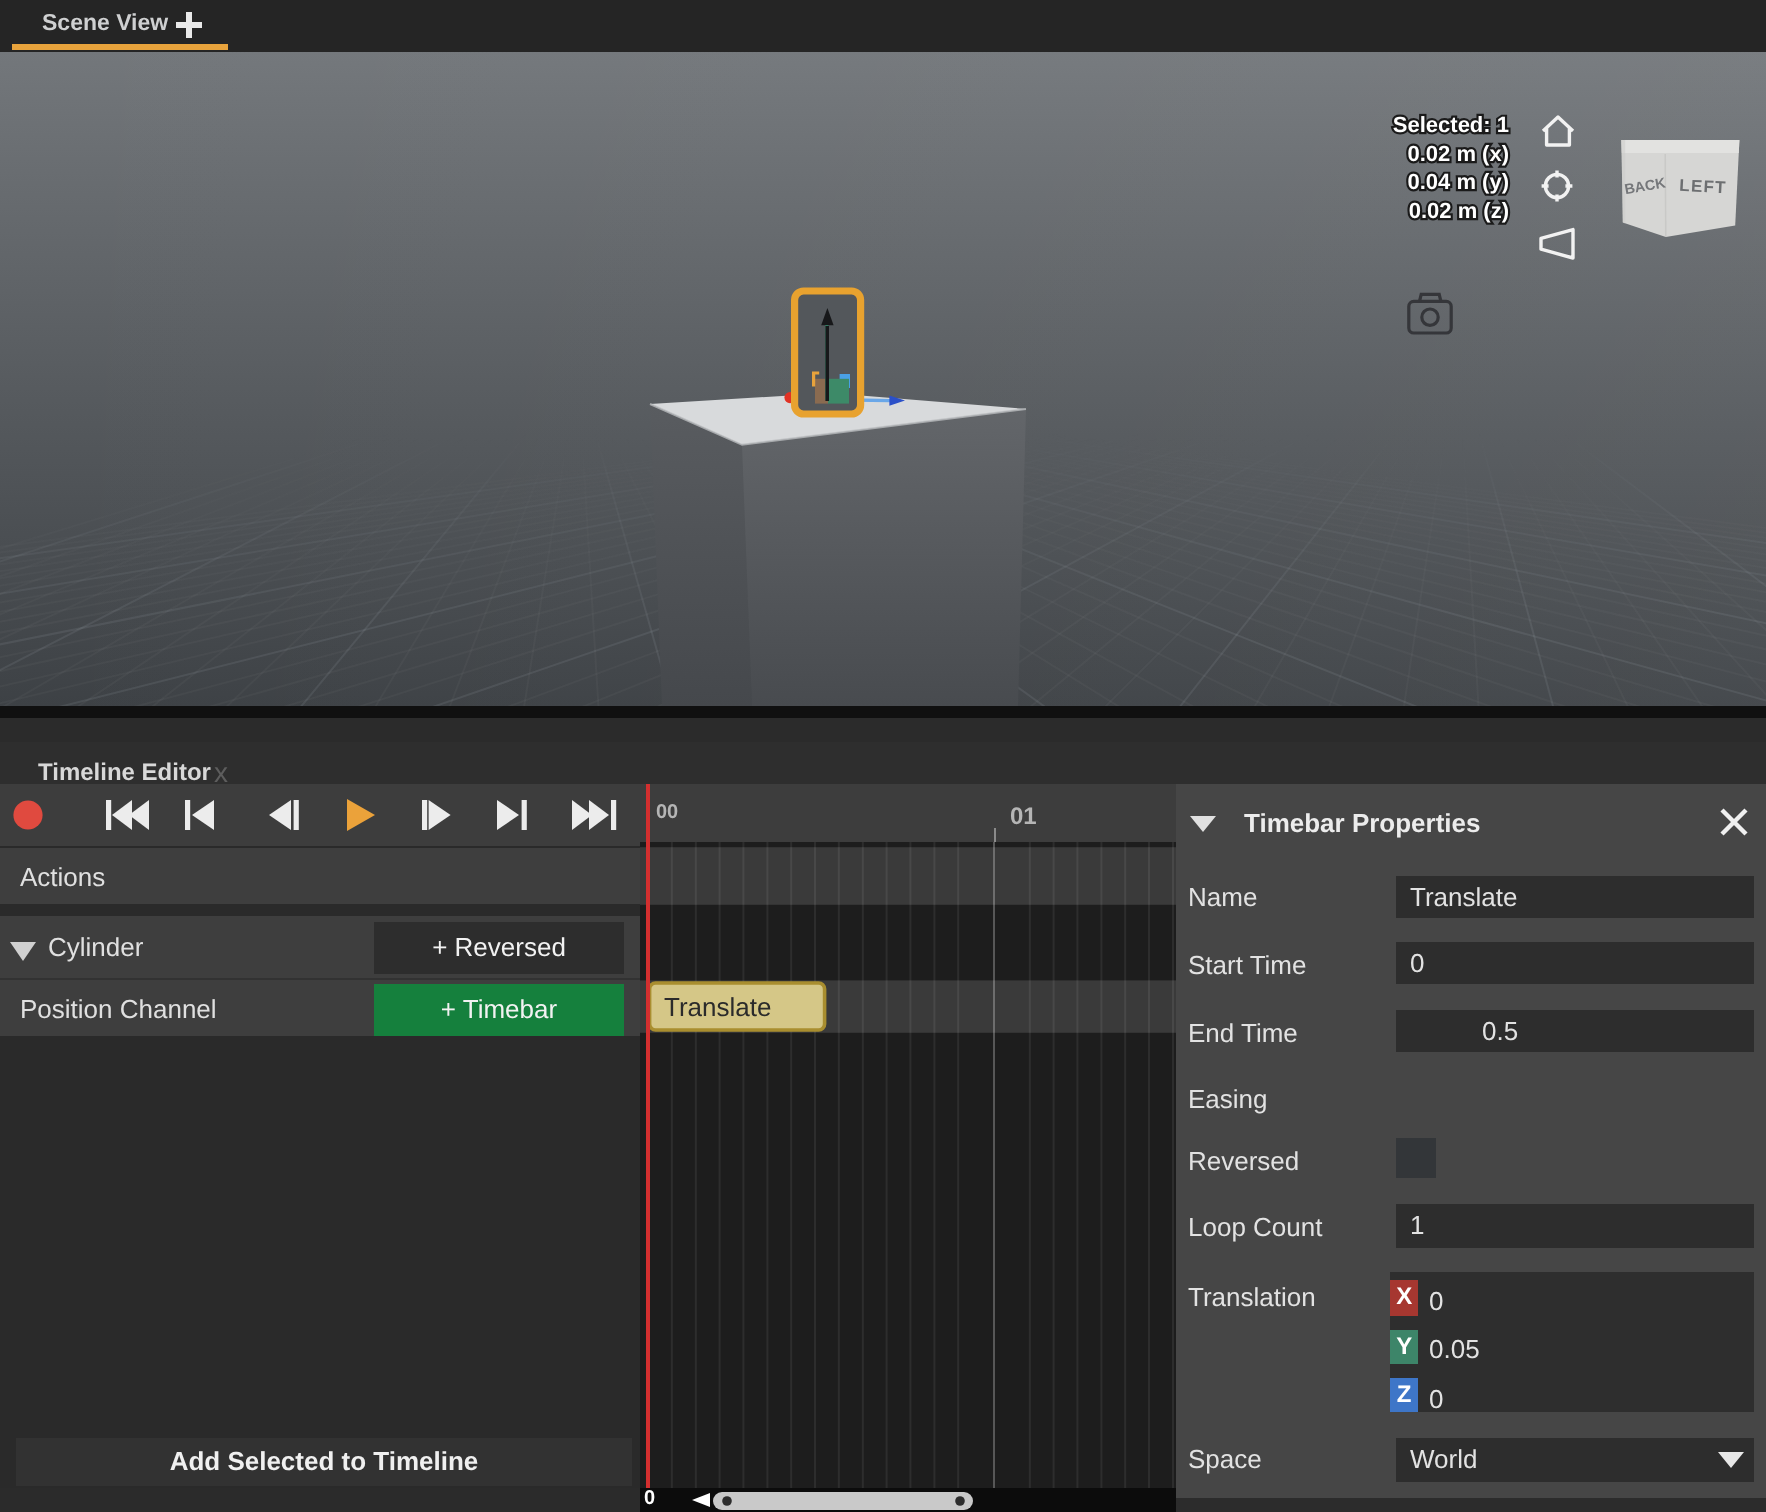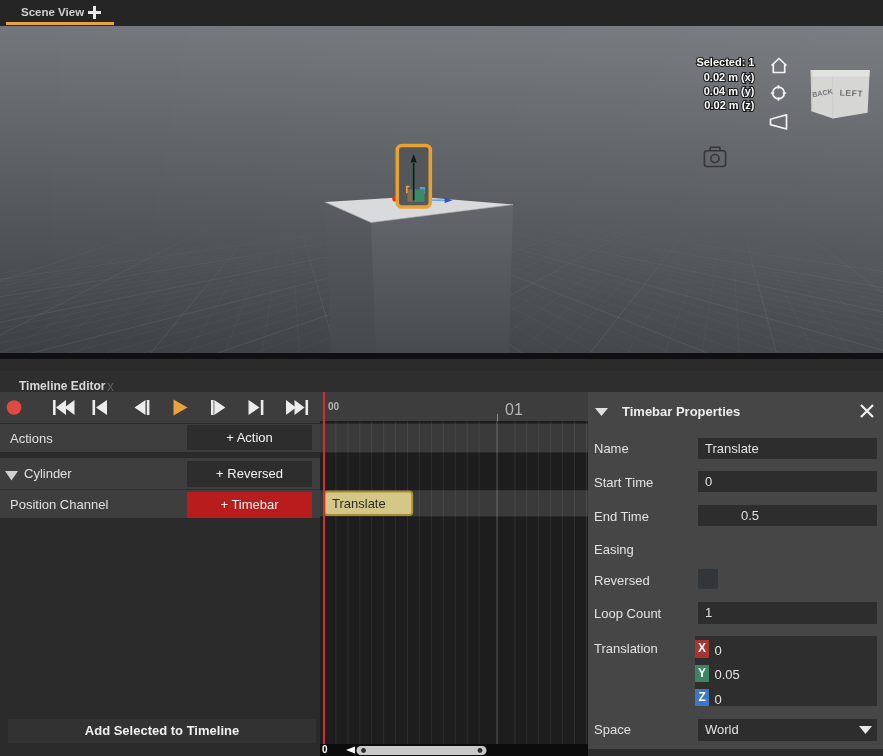--- a/index.html
+++ b/index.html
@@ -224,21 +224,21 @@
         <rect x="260.8" y="400" width="2.6" height="15"></rect>
         <polygon points="286,400 286,415 296,407.5"></polygon>
         <polygon points="294.5,400 294.5,415 304.5,407.5"></polygon>
         <rect x="305.5" y="400" width="2.6" height="15"></rect>
       </g>
     </svg>
   </div>
 
   <div class="abs" style="left:320px;top:392px;width:268px;height:29px;background:#3d3d3d;">
     <span class="abs" style="left:8px;top:9px;font-size:10px;font-weight:bold;color:#b5b5b5;">00</span>
-    <span class="abs" style="left:185px;top:9px;font-size:16px;font-weight:normal;color:#b5b5b5;">01</span>
+    <span class="abs" style="left:185px;top:9px;font-size:12px;font-weight:bold;color:#b5b5b5;">01</span>
     <div class="abs" style="left:177px;top:22px;width:1px;height:7px;background:#8a8a8a;"></div>
   </div>
 
   <svg class="abs" style="left:320px;top:421px;" width="268" height="323" viewBox="0 0 268 323">
     <rect x="0" y="0" width="268" height="323" fill="#1d1d1d"></rect>
     <rect x="0" y="2.6" width="268" height="28.8" fill="#3a3a3a"></rect>
     <rect x="0" y="69.2" width="268" height="26.2" fill="#3a3a3a"></rect>
 <line x1="4.0" y1="0" x2="4.0" y2="323" stroke="#ffffff" stroke-opacity="0.075" stroke-width="1"></line>
 <line x1="15.9" y1="0" x2="15.9" y2="323" stroke="#ffffff" stroke-opacity="0.075" stroke-width="1"></line>
 <line x1="27.9" y1="0" x2="27.9" y2="323" stroke="#ffffff" stroke-opacity="0.075" stroke-width="1"></line>
@@ -262,31 +262,30 @@
 <line x1="242.6" y1="0" x2="242.6" y2="323" stroke="#ffffff" stroke-opacity="0.075" stroke-width="1"></line>
 <line x1="254.5" y1="0" x2="254.5" y2="323" stroke="#ffffff" stroke-opacity="0.075" stroke-width="1"></line>
 <line x1="266.5" y1="0" x2="266.5" y2="323" stroke="#ffffff" stroke-opacity="0.075" stroke-width="1"></line>
     <rect x="4.8" y="70.5" width="87.5" height="23.5" rx="3" fill="#d5c787" stroke="#a98e2f" stroke-width="1.8"></rect>
     <text x="12" y="87" font-size="13" fill="#2b2b2b">Translate</text>
   </svg>
 
   <div class="abs" style="left:0;top:423px;width:320px;height:321px;background:#2a2a2a;">
     <div class="abs" style="left:0;top:0.6px;width:320px;height:28.8px;background:#3e3e3e;">
       <span class="abs" style="left:10px;top:7px;font-size:13px;color:#e0e0e0;">Actions</span>
-      <div class="abs" style="left:187px;top:1px;width:125px;height:25px;background:#2d2d2d;text-align:center;font-size:13px;color:#f2f2f2;line-height:25px;">+ Action</div>
     </div>
     <div class="abs" style="left:0;top:34.7px;width:320px;height:60.1px;background:#3e3e3e;">
       <svg class="abs" style="left:5px;top:12.5px" width="13" height="11">
           <polygon points="0,1 13,1 6.5,10.5" fill="#d0d0d0"></polygon>
         </svg>
       <span class="abs" style="left:24px;top:8px;font-size:13px;color:#e0e0e0;">Cylinder</span>
       <div class="abs" style="left:187px;top:3px;width:125px;height:26px;background:#2d2d2d;text-align:center;font-size:13px;color:#f2f2f2;line-height:26px;">+ Reversed</div>
       <div class="abs" style="left:0;top:31.5px;width:320px;height:1px;background:#323232;"></div>
       <span class="abs" style="left:10px;top:39px;font-size:13px;color:#e0e0e0;">Position Channel</span>
-      <div class="abs" style="left:187px;top:34px;width:125px;height:26px;background:#b91c1c;text-align:center;font-size:13px;color:#f2f2f2;line-height:26px;">+ Timebar</div>
+      <div class="abs" style="left:187px;top:34px;width:125px;height:26px;background:#15803d;text-align:center;font-size:13px;color:#f2f2f2;line-height:26px;">+ Timebar</div>
     </div>
     <div class="abs" style="left:8px;top:296px;width:308px;height:24px;background:#323232;text-align:center;font-size:13px;font-weight:bold;color:#f0f0f0;line-height:24px;">Add Selected to Timeline</div>
   </div>
 
   <div class="abs" style="left:320px;top:744px;width:268px;height:12px;background:#0c0c0c;">
     <span class="abs" style="left:2px;top:0px;font-size:10px;font-weight:bold;color:#ffffff;">0</span>
     <svg class="abs" style="left:0;top:0" width="268" height="12">
       <polygon points="35,2.5 35,9.5 26,6" fill="#ffffff"></polygon>
       <rect x="36.5" y="2" width="130" height="9" rx="4.5" fill="#c9c9c9"></rect>
       <circle cx="43.5" cy="6.5" r="2.4" fill="#2d2d2d"></circle>

